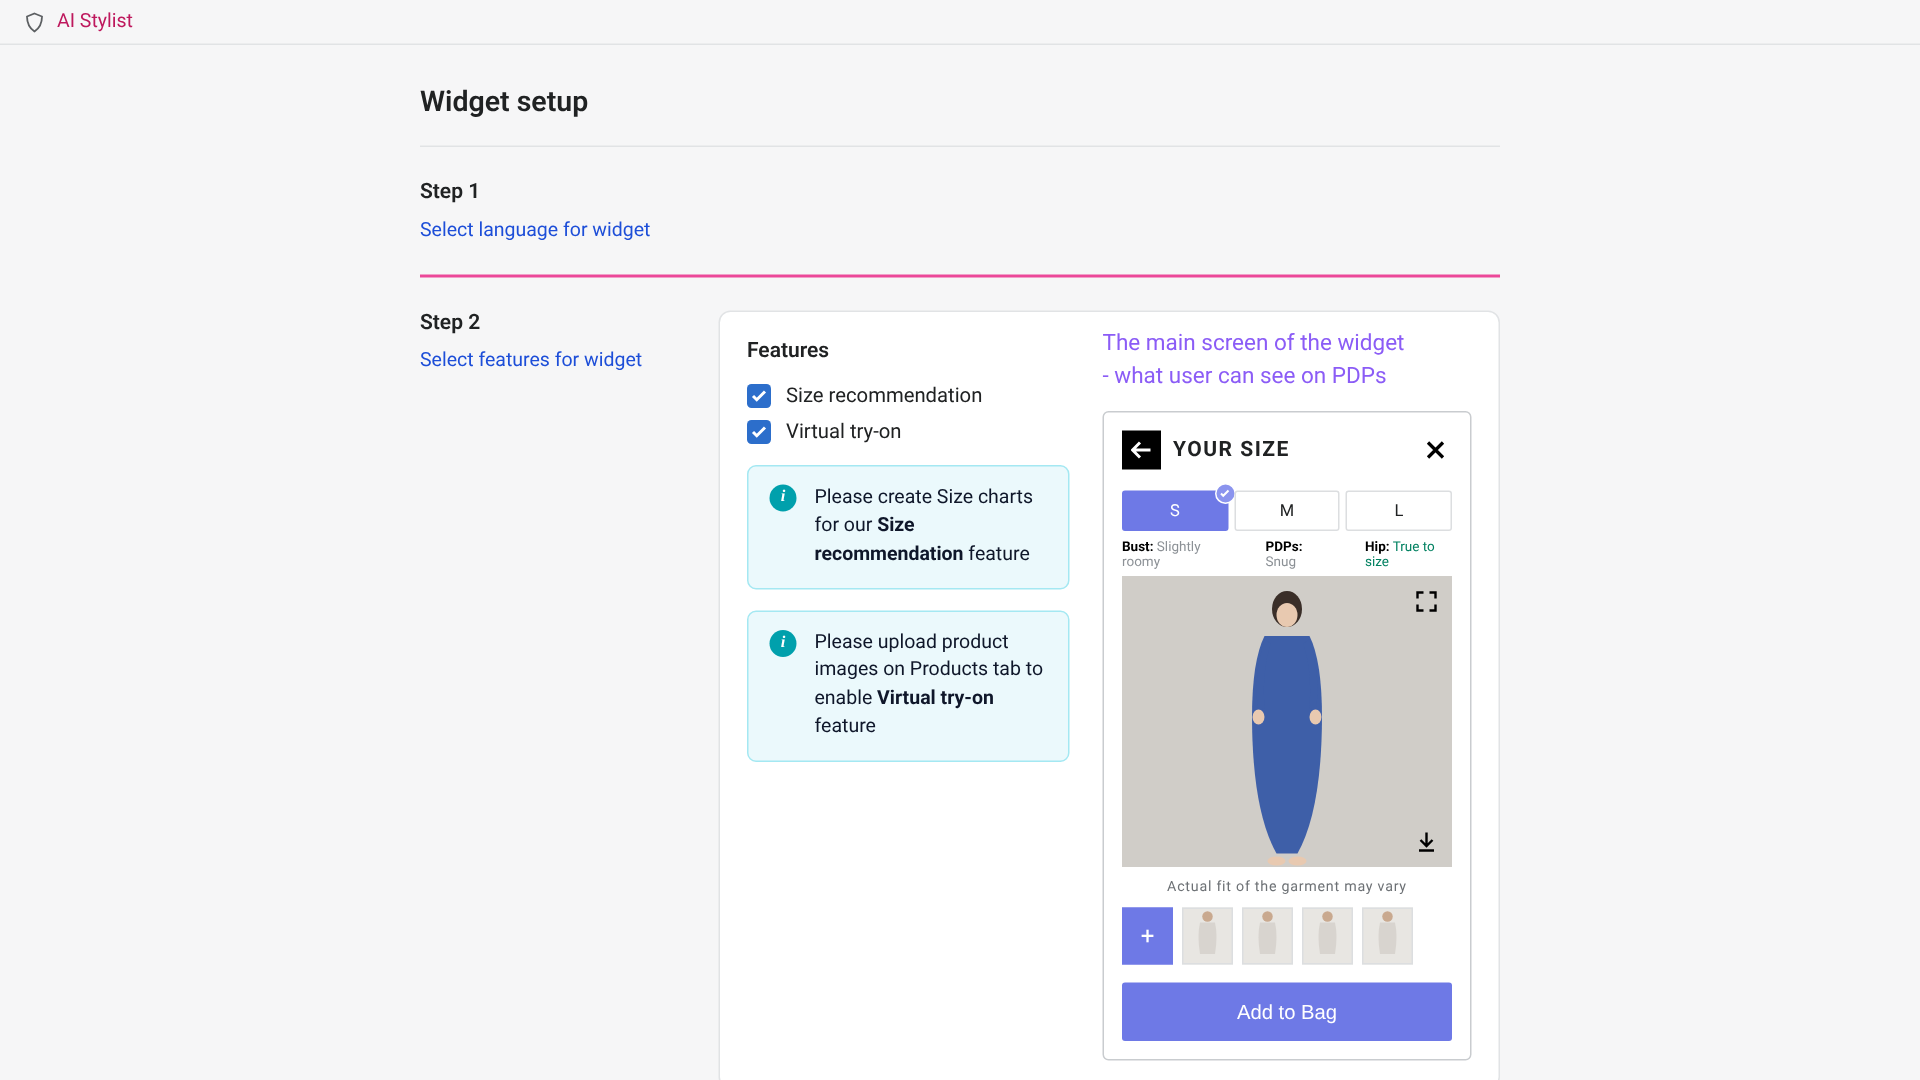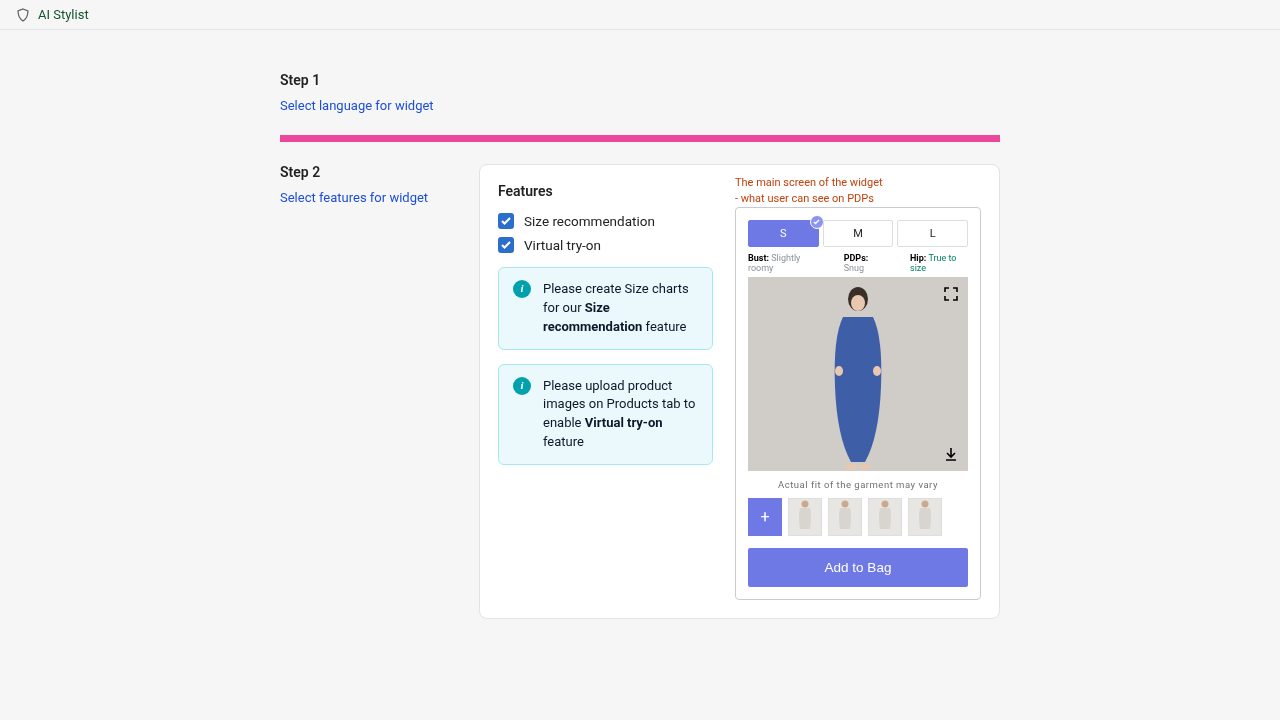--- a/index.html
+++ b/index.html
@@ -15,37 +15,37 @@
     padding: 8px 16px;
     display: flex;
     align-items: center;
     gap: 8px;
     height: 30px;
   }
   .topbar-icon {
     width: 14px; height: 14px;
     display: flex; align-items: center; justify-content: center;
   }
-  .topbar-title { font-size: 13px; color: #14532d; }
+  .topbar-title { font-size: 13px; color: #be185d; }
   .content {
     max-width: 720px;
     margin: 0 auto;
     padding: 20px 0 40px 0;
   }
   .page-title {
     font-size: 19px;
     font-weight: 600;
     padding: 6px 0 18px 0;
     border-bottom: 1px solid #e1e3e5;
   }
   .step-row {
     display: flex;
     gap: 24px;
     padding: 22px 0;
-    border-bottom: 7px solid #ec4899;
+    border-bottom: 2px solid #ec4899;
   }
   .step-row.noborder { border-bottom: none; }
   .step-left {
     width: 175px;
     flex-shrink: 0;
   }
   .step-title {
     font-weight: 600;
     font-size: 14px;
     margin-bottom: 10px;
@@ -136,21 +136,21 @@
     color: #fff;
     display: flex; align-items: center; justify-content: center;
     flex-shrink: 0;
     font-size: 11px;
     font-weight: 700;
     font-family: Georgia, serif;
     font-style: italic;
   }
   .info-text { color: #0f172a; }
   .preview-col { flex: 1; }
-  .preview-sub { font-size: 11px; color: #c2410c; line-height: 1.45; margin-top: -8px; }
+  .preview-sub { font-size: 15px; color: #8b5cf6; line-height: 1.45; margin-bottom: 12px; margin-top: -8px; }
   .widget {
     border: 1px solid #c9cccf;
     border-radius: 4px;
     padding: 12px;
     background: #fff;
   }
   .widget-head {
     display: flex;
     align-items: center;
     gap: 8px;
@@ -292,20 +292,21 @@
 <div class="topbar">
   <span class="topbar-icon">
     <svg viewBox="0 0 14 14" fill="none" stroke="#5c5f62" stroke-width="1.2">
       <path d="M7 1 L12 3 C12 8 10 11 7 13 C4 11 2 8 2 3 Z"></path>
     </svg>
   </span>
   <span class="topbar-title">AI Stylist</span>
 </div>
 
 <div class="content">
+  <div class="page-title">Widget setup</div>
 
   <div class="step-row">
     <div class="step-left">
       <div class="step-title">Step 1</div>
       <div class="step-desc">Select language for widget</div>
     </div>
   </div>
 
   <div class="step-row noborder">
     <div class="step-left">
@@ -350,20 +351,33 @@
           </div>
         </div>
 
         <div class="preview-col">
           <div class="preview-sub">
             <span>The main screen of the widget</span><br>
             <span>- what user can see on PDPs</span>
           </div>
 
           <div class="widget">
+            <div class="widget-head">
+              <span class="back-btn">
+                <svg viewBox="0 0 14 12">
+                    <path d="M6 1 L1 6 L6 11 M1 6 H13" stroke="#fff" stroke-width="2" fill="none"></path>
+                  </svg>
+              </span>
+              <span class="widget-title">YOUR SIZE</span>
+              <span class="close-btn">
+                <svg viewBox="0 0 14 14">
+                    <path d="M2 2 L12 12 M12 2 L2 12" stroke="#000" stroke-width="2.2"></path>
+                  </svg>
+              </span>
+            </div>
 
             <div class="size-tabs">
               <div class="size-tab active">
                 <span>S</span>
                 <span class="check-badge">
                   <svg viewBox="0 0 7 6">
                       <path d="M1 3 L2.5 4.5 L6 1" stroke="#fff" stroke-width="1.4" fill="none"></path>
                     </svg>
                 </span>
               </div>

